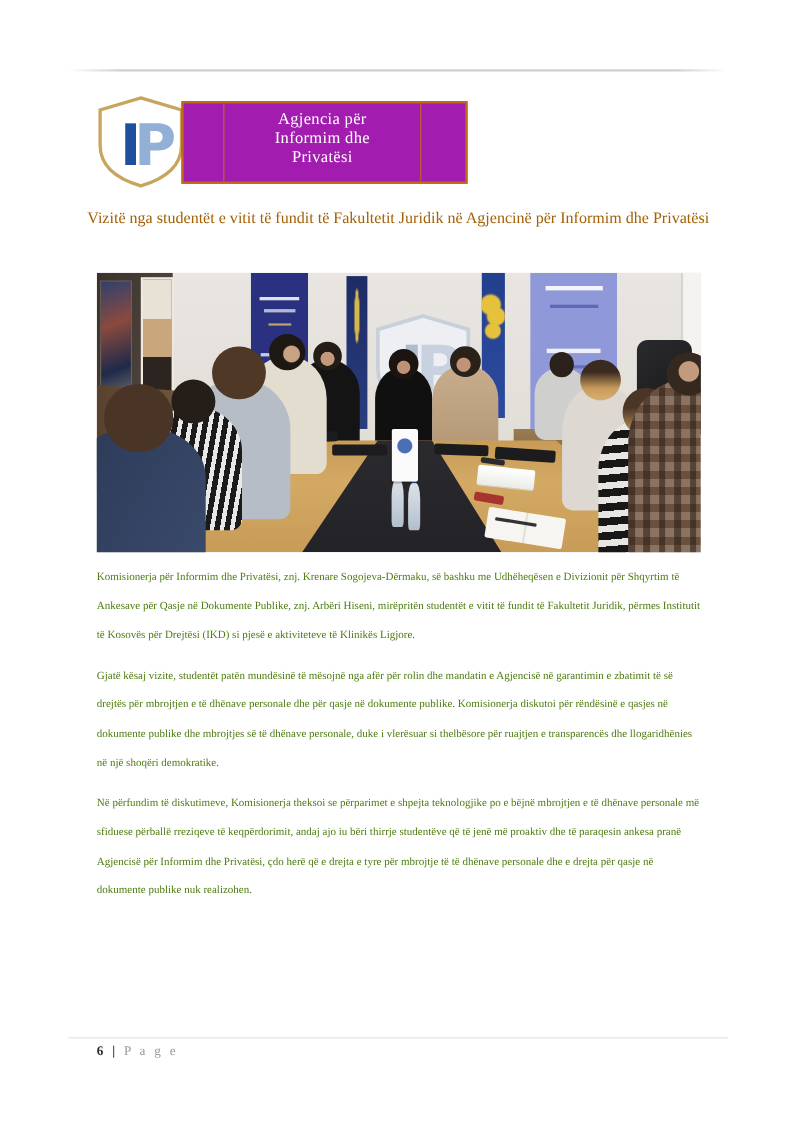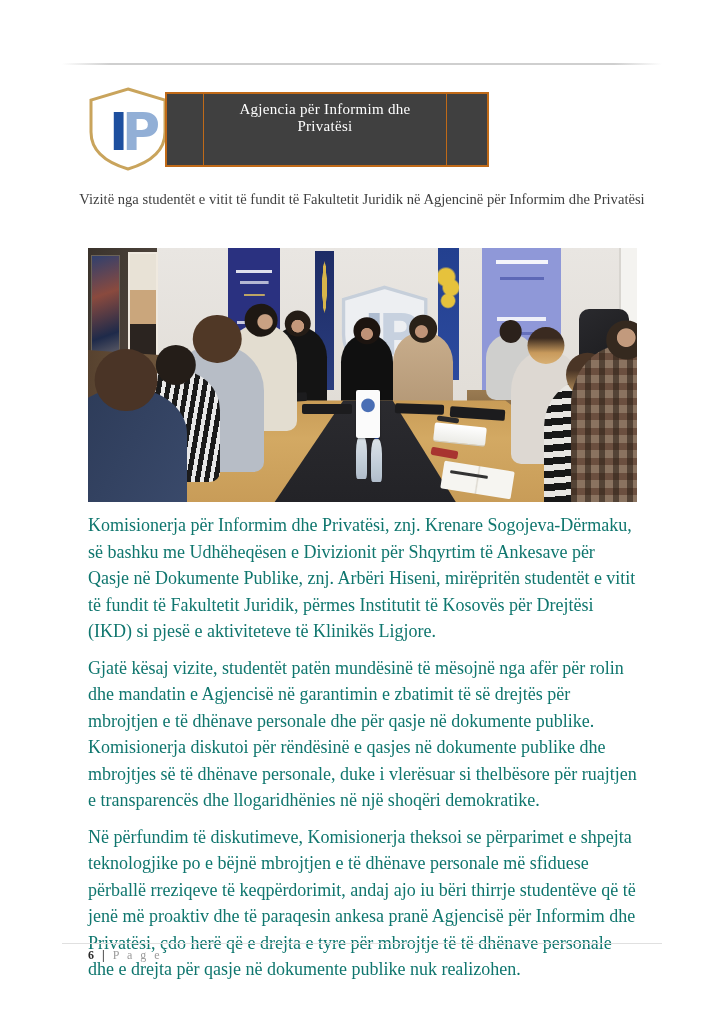--- a/index.html
+++ b/index.html
@@ -5,29 +5,29 @@
   html,body{margin:0;padding:0;background:#9b9b9b;}
   .page{
     position:relative;width:724px;height:1024px;background:#ffffff;
     margin:0 auto;overflow:hidden;
     font-family:"Liberation Serif","DejaVu Serif",serif;
   }
   
   .header-rule{position:absolute;left:62px;right:62px;top:63px;height:2px;
     background:linear-gradient(90deg,rgba(205,205,205,0),#cfcfcf 8%,#cfcfcf 92%,rgba(205,205,205,0));}
   .logo{position:absolute;left:86px;top:86px;width:84px;height:86px;}
-  .banner{position:absolute;left:165px;top:92px;width:324px;height:75px;
-    background:#404040;border:2px solid #C06A18;display:flex;box-sizing:border-box;gap:32px;}
+  .banner{position:absolute;left:165px;top:92px;width:260px;height:75px;
+    background:#a21caf;border:2px solid #C06A18;display:flex;box-sizing:border-box;gap:32px;}
   .banner .cell-l{width:36px;border-right:1.5px solid #C06A18;}
   .banner .cell-r{width:40px;border-left:1.5px solid #C06A18;}
   .banner .cell-m{flex:1;text-align:center;padding-top:7px;color:#ffffff;
     font-size:15px;letter-spacing:.3px;}
   
   .doc-title{position:absolute;left:62px;top:183px;width:600px;text-align:center;
-    color:#404040;font-size:14.6px;line-height:33px;}
+    color:#a16207;font-size:14.6px;line-height:33px;}
   
   .photo{position:absolute;left:88px;top:248px;width:549px;height:254px;overflow:hidden;
     background:linear-gradient(180deg,#e9e6e2 0%,#e2ded8 55%,#d8d3cc 100%);}
   .photo *{position:absolute;}
   .left-art-wall{left:0;top:0;width:12.5%;height:72%;
     background:linear-gradient(105deg,#3a332c 0%,#4c423a 60%,#5c5148 100%);}
   .artwork1{left:4%;top:4%;width:40%;height:72%;border:1px solid #6a6258;
     background:linear-gradient(160deg,#30406e 0%,#8a4a3e 30%,#1e2a4a 60%,#c0aa92 100%);}
   .artwork2{left:58%;top:2%;width:38%;height:70%;border:2px solid #efe9df;
     background:linear-gradient(180deg,#e8e2d6 0% 28%,#caa67c 28% 55%,#2b2420 55% 100%);}
@@ -144,22 +144,22 @@
     border-radius:30% 45% 20% 20%;}
   .bottle{background:linear-gradient(180deg,#e6edf3 0%,#cdd9e4 55%,#b9c6d4 100%);
     border-radius:35% 35% 14% 14%;opacity:.95;z-index:7;}
   .bottle::before{content:"";position:absolute;left:26%;top:-14%;width:48%;height:16%;
     background:#2b59c9;border-radius:2px;}
   .b1{left:49.6%;top:62%;width:1.5%;height:9%;}
   .b2{left:51.4%;top:62.5%;width:1.5%;height:9%;}
   .b3{left:48.8%;top:74%;width:2.1%;height:17%;}
   .b4{left:51.5%;top:75%;width:2.1%;height:17%;}
   
-  .body-text{position:absolute;left:88px;top:512px;width:552px;color:#0f766e;
-    font-size:18px;line-height:26.5px;}
+  .body-text{position:absolute;left:88px;top:512px;width:552px;color:#4d7c0f;
+    font-size:10px;line-height:26.5px;}
   .body-text p{margin:0 0 10px 0;}
   
   .footer-rule{position:absolute;left:62px;right:62px;top:943px;height:1px;background:#e0e0e0;}
   .footer{position:absolute;left:88px;top:948px;
     font-family:Liberation Serif, serif;
     font-size:12px;letter-spacing:2.5px;color:#9b9b9b;}
   .footer .num{font-weight:bold;color:#2b2b2b;}
   .footer .sep{font-weight:bold;color:#2b2b2b;}
 </style>
 </head>

